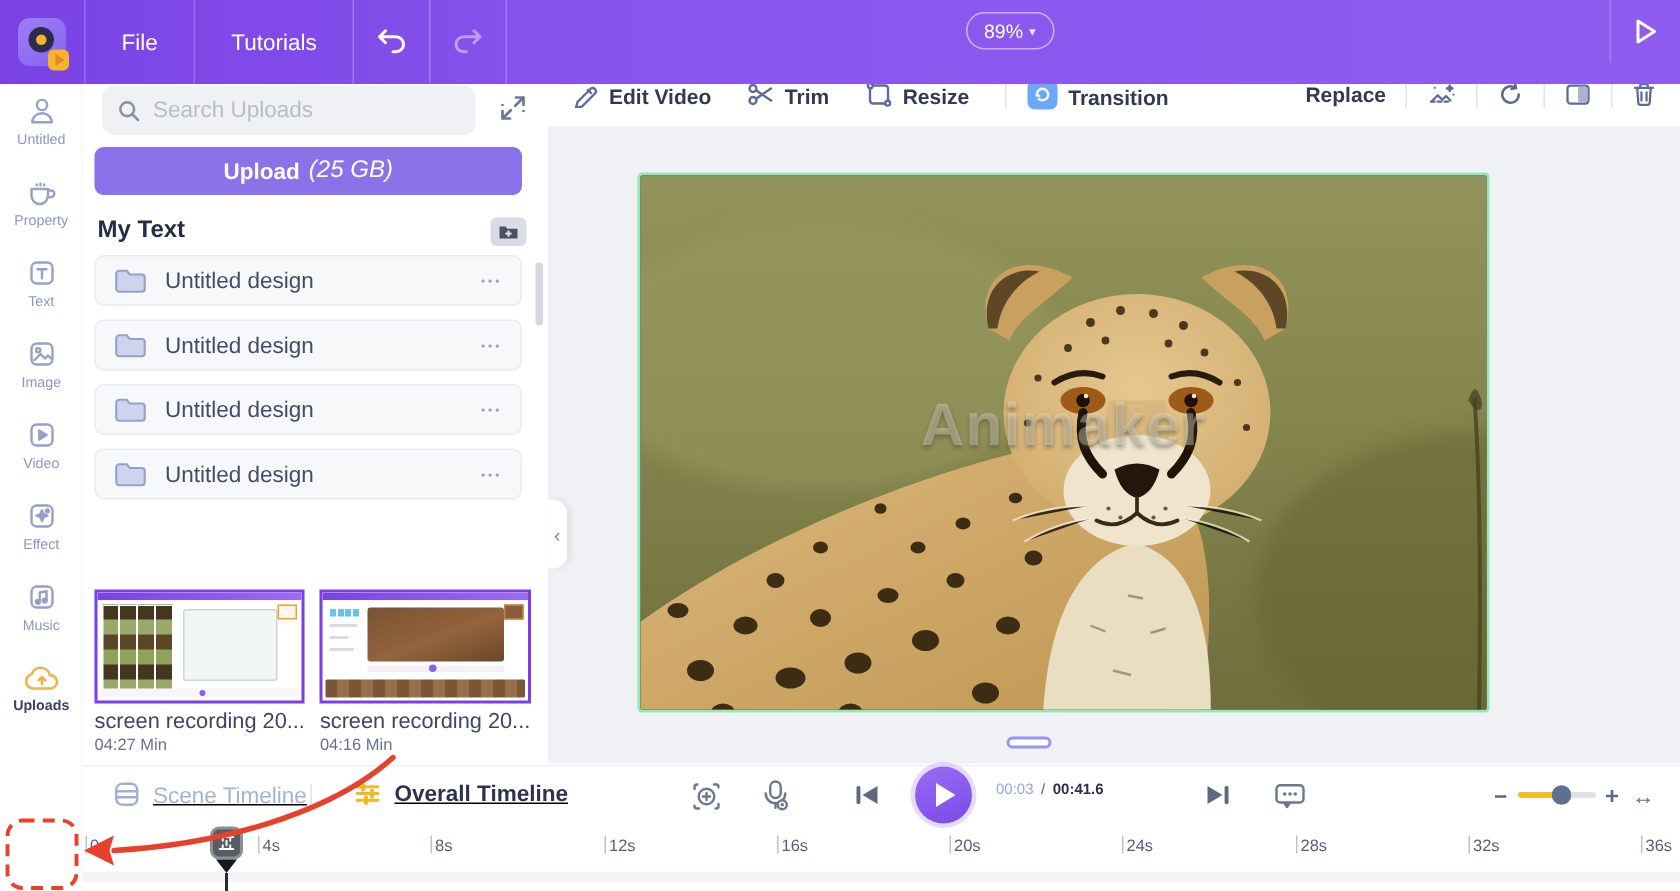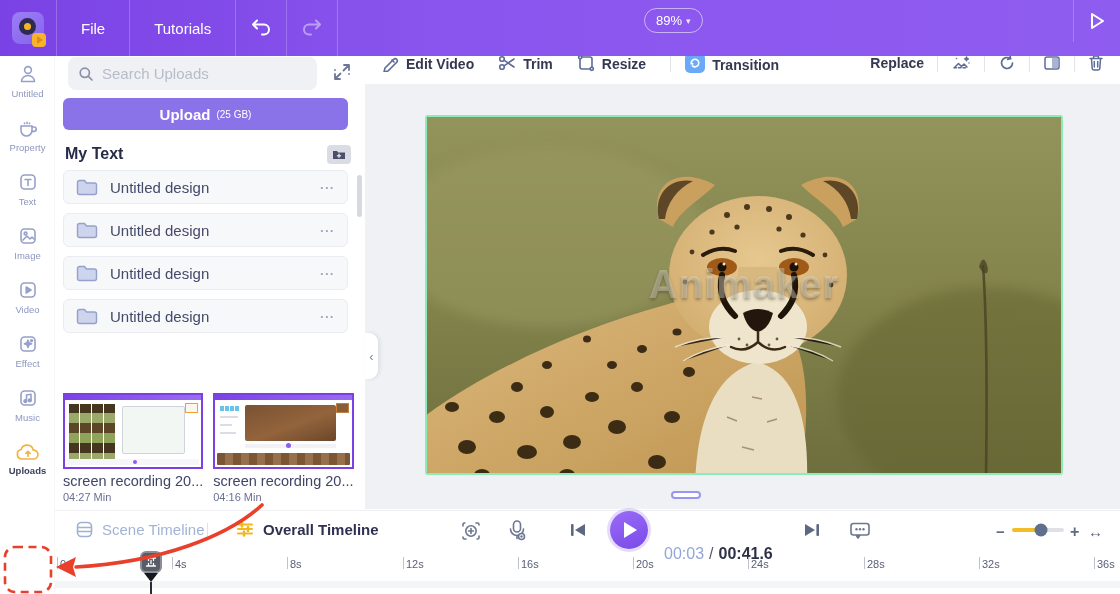--- a/index.html
+++ b/index.html
@@ -37,21 +37,21 @@
   
   .panel { position:absolute; left:55px; top:42px; width:310px; height:468px; background:#fff; z-index:3; overflow:hidden; }
   .search-row { position:absolute; left:13px; top:15px; right:48px; height:33px; background:#f0f1f5; border-radius:8px;
     display:flex; align-items:center; padding:0 10px; gap:8px; }
   .search-row input { border:none; outline:none; background:transparent; font-size:15px; color:#4a4f6e; width:100%;
     font-family:"Liberation Sans",sans-serif; }
   .search-row input::placeholder { color:#b7bcc9; }
   .expand-btn { position:absolute; right:12px; top:19px; cursor:pointer; }
   .upload-btn { position:absolute; left:8px; right:17px; top:56px; height:32px; background:#8a72e8; border-radius:6px;
     color:#fff; display:flex; align-items:center; justify-content:center; gap:6px; font-size:15px; font-weight:bold; cursor:pointer; }
-  .upload-btn .quota { font-weight:normal; font-size:10px; }
+  .upload-btn .quota { font-weight:normal; font-style:italic; font-size:16px; }
   .myfiles-row { position:absolute; left:10px; right:14px; top:100px; height:24px; display:flex; align-items:center; justify-content:space-between; }
   .myfiles-row h2 { font-size:16px; color:#262b47; }
   .folder-add { width:24px; height:19px; background:#d9dce4; border-radius:4px; display:flex; align-items:center; justify-content:center; cursor:pointer; }
   .folder-list { position:absolute; left:8px; right:17px; top:128px; }
   .folder-card { height:34px; background:#f7f8fa; border:1px solid #ebecf1; border-radius:6px; margin-bottom:9px;
     display:flex; align-items:center; padding:0 12px; gap:12px; cursor:pointer; }
   .folder-card .fname { font-size:15px; color:#454a69; flex:1; }
   .folder-card .dots { font-size:8px; letter-spacing:2px; color:#9aa3c0; cursor:pointer; }
   .thumbs { position:absolute; left:8px; right:17px; top:351px; display:grid; grid-template-columns:1fr 1fr; column-gap:10px; }
   .thumb { position:relative; height:76px; background:#fff; border:2px solid #7b3fe4; cursor:pointer; overflow:hidden; }
@@ -87,44 +87,44 @@
   .main { position:absolute; left:365px; top:42px; width:755px; height:468px; box-shadow:inset 1px 0 0 rgba(0,0,0,.04); }
   .edit-toolbar { height:43px; background:#fff; border-bottom:1px solid #eef0f3; display:flex; align-items:center; padding:0 16px; }
   .tool { display:flex; align-items:flex-end; gap:7px; margin-right:24px; cursor:pointer; }
   .tool .tlabel { font-size:14px; font-weight:bold; color:#343850; }
   .tool-sep { width:1px; height:18px; background:#e2e4ea; margin-right:14px; }
   .trans-ic { width:20px; height:20px; border-radius:5px; background:#6aa9f7; display:flex; align-items:center; justify-content:center; }
   .edit-toolbar .spacer { flex:1; }
   .right-tools { display:flex; align-items:center; gap:13px; }
   .right-tools .tool { margin-right:0; }
   .canvas-area { position:relative; height:424px; background:#f0f1f4; }
-  .video-frame { position:absolute; left:60px; top:30px; width:638px; height:360px; border:2px solid #8deab9; border-radius:3px;
+  .video-frame { position:absolute; left:60px; top:30px; width:568px; height:360px; border:2px solid #8deab9; border-radius:3px;
     overflow:hidden; cursor:pointer; background:#7f1d1d; }
   .watermark { position:absolute; left:50%; top:47%; transform:translate(-50%,-50%); font-size:40px; font-weight:bold;
     color:rgba(240,238,228,.34); text-shadow:0 2px 3px rgba(70,66,45,.45); letter-spacing:1px; pointer-events:none; }
   .pill-handle { position:absolute; left:306px; top:406px; width:30px; height:8px; border:2px solid #9a94f2; border-radius:6px; background:#fff; cursor:pointer; }
 
   
   .bottombar { position:absolute; left:55px; top:510px; width:1065px; height:84px; background:#fff; border-top:1px solid #eef0f3; z-index:3; }
   .bb-el { position:absolute; }
-  .tab { display:flex; align-items:center; gap:8px; cursor:pointer; }
+  .tab { display:flex; align-items:flex-end; gap:8px; cursor:pointer;text-decoration:underline; }
   .tab-scene { left:20px; top:9px; }
   .tab-scene .tab-lbl { font-size:15px; color:#a3b3d4; }
   .tab-sep { left:152px; top:12px; width:1px; height:15px; background:#dfe2ea; }
   .tab-overall { left:180px; top:9px; }
   .tab-overall .tab-lbl { font-size:15px; font-weight:bold; color:#2e3250; }
   .transport { cursor:pointer; }
   .play-btn { left:555px; top:0px; width:38px; height:38px; border-radius:50%;
     background:linear-gradient(160deg,#9a6cf7,#7a4ae8); box-shadow:0 0 0 3px rgba(150,110,245,.25); 
     display:flex; align-items:center; justify-content:center; cursor:pointer; }
   .play-btn .tri { margin-left:3px; border-left:13px solid #fff; border-top:8px solid transparent; border-bottom:8px solid transparent; }
-  .time { left:609px; top:10px; font-size:16px; display:flex; gap:5px; align-items:baseline; }
+  .time { left:609px; top:10px; font-size:10px; display:flex; gap:5px; align-items:baseline; }
   .time .cur { color:#94a6d6; }
   .time .sep { color:#555a74; }
-  .time .tot { color:#2e3146; font-weight:bold;margin-top:24px; }
+  .time .tot { color:#2e3146; font-weight:bold; }
   .zoomctl { top:12px; display:flex; align-items:center; cursor:pointer; color:#5e6880; }
   .z-minus { left:941px; font-size:15px; font-weight:bold; }
   .z-track { left:957px; top:17px; width:52px; height:4px; border-radius:2px;
     background:linear-gradient(90deg,#f2bd27 0 56%, #dfe1e6 56%); cursor:pointer; }
   .z-thumb { position:absolute; left:56%; top:50%; transform:translate(-50%,-50%); width:13px; height:13px; border-radius:50%; background:#5f6f8e; }
   .z-plus { left:1015px; font-size:16px; font-weight:bold; }
   .z-fit { left:1033px; font-size:15px; letter-spacing:-2px; }
   .ruler { position:absolute; left:0; right:0; top:38px; height:39px; cursor:pointer; }
   .tick { position:absolute; top:8px; display:flex; align-items:flex-start; gap:2px; }
   .tick .tline { width:1px; height:12px; background:#bfc2ce; }

